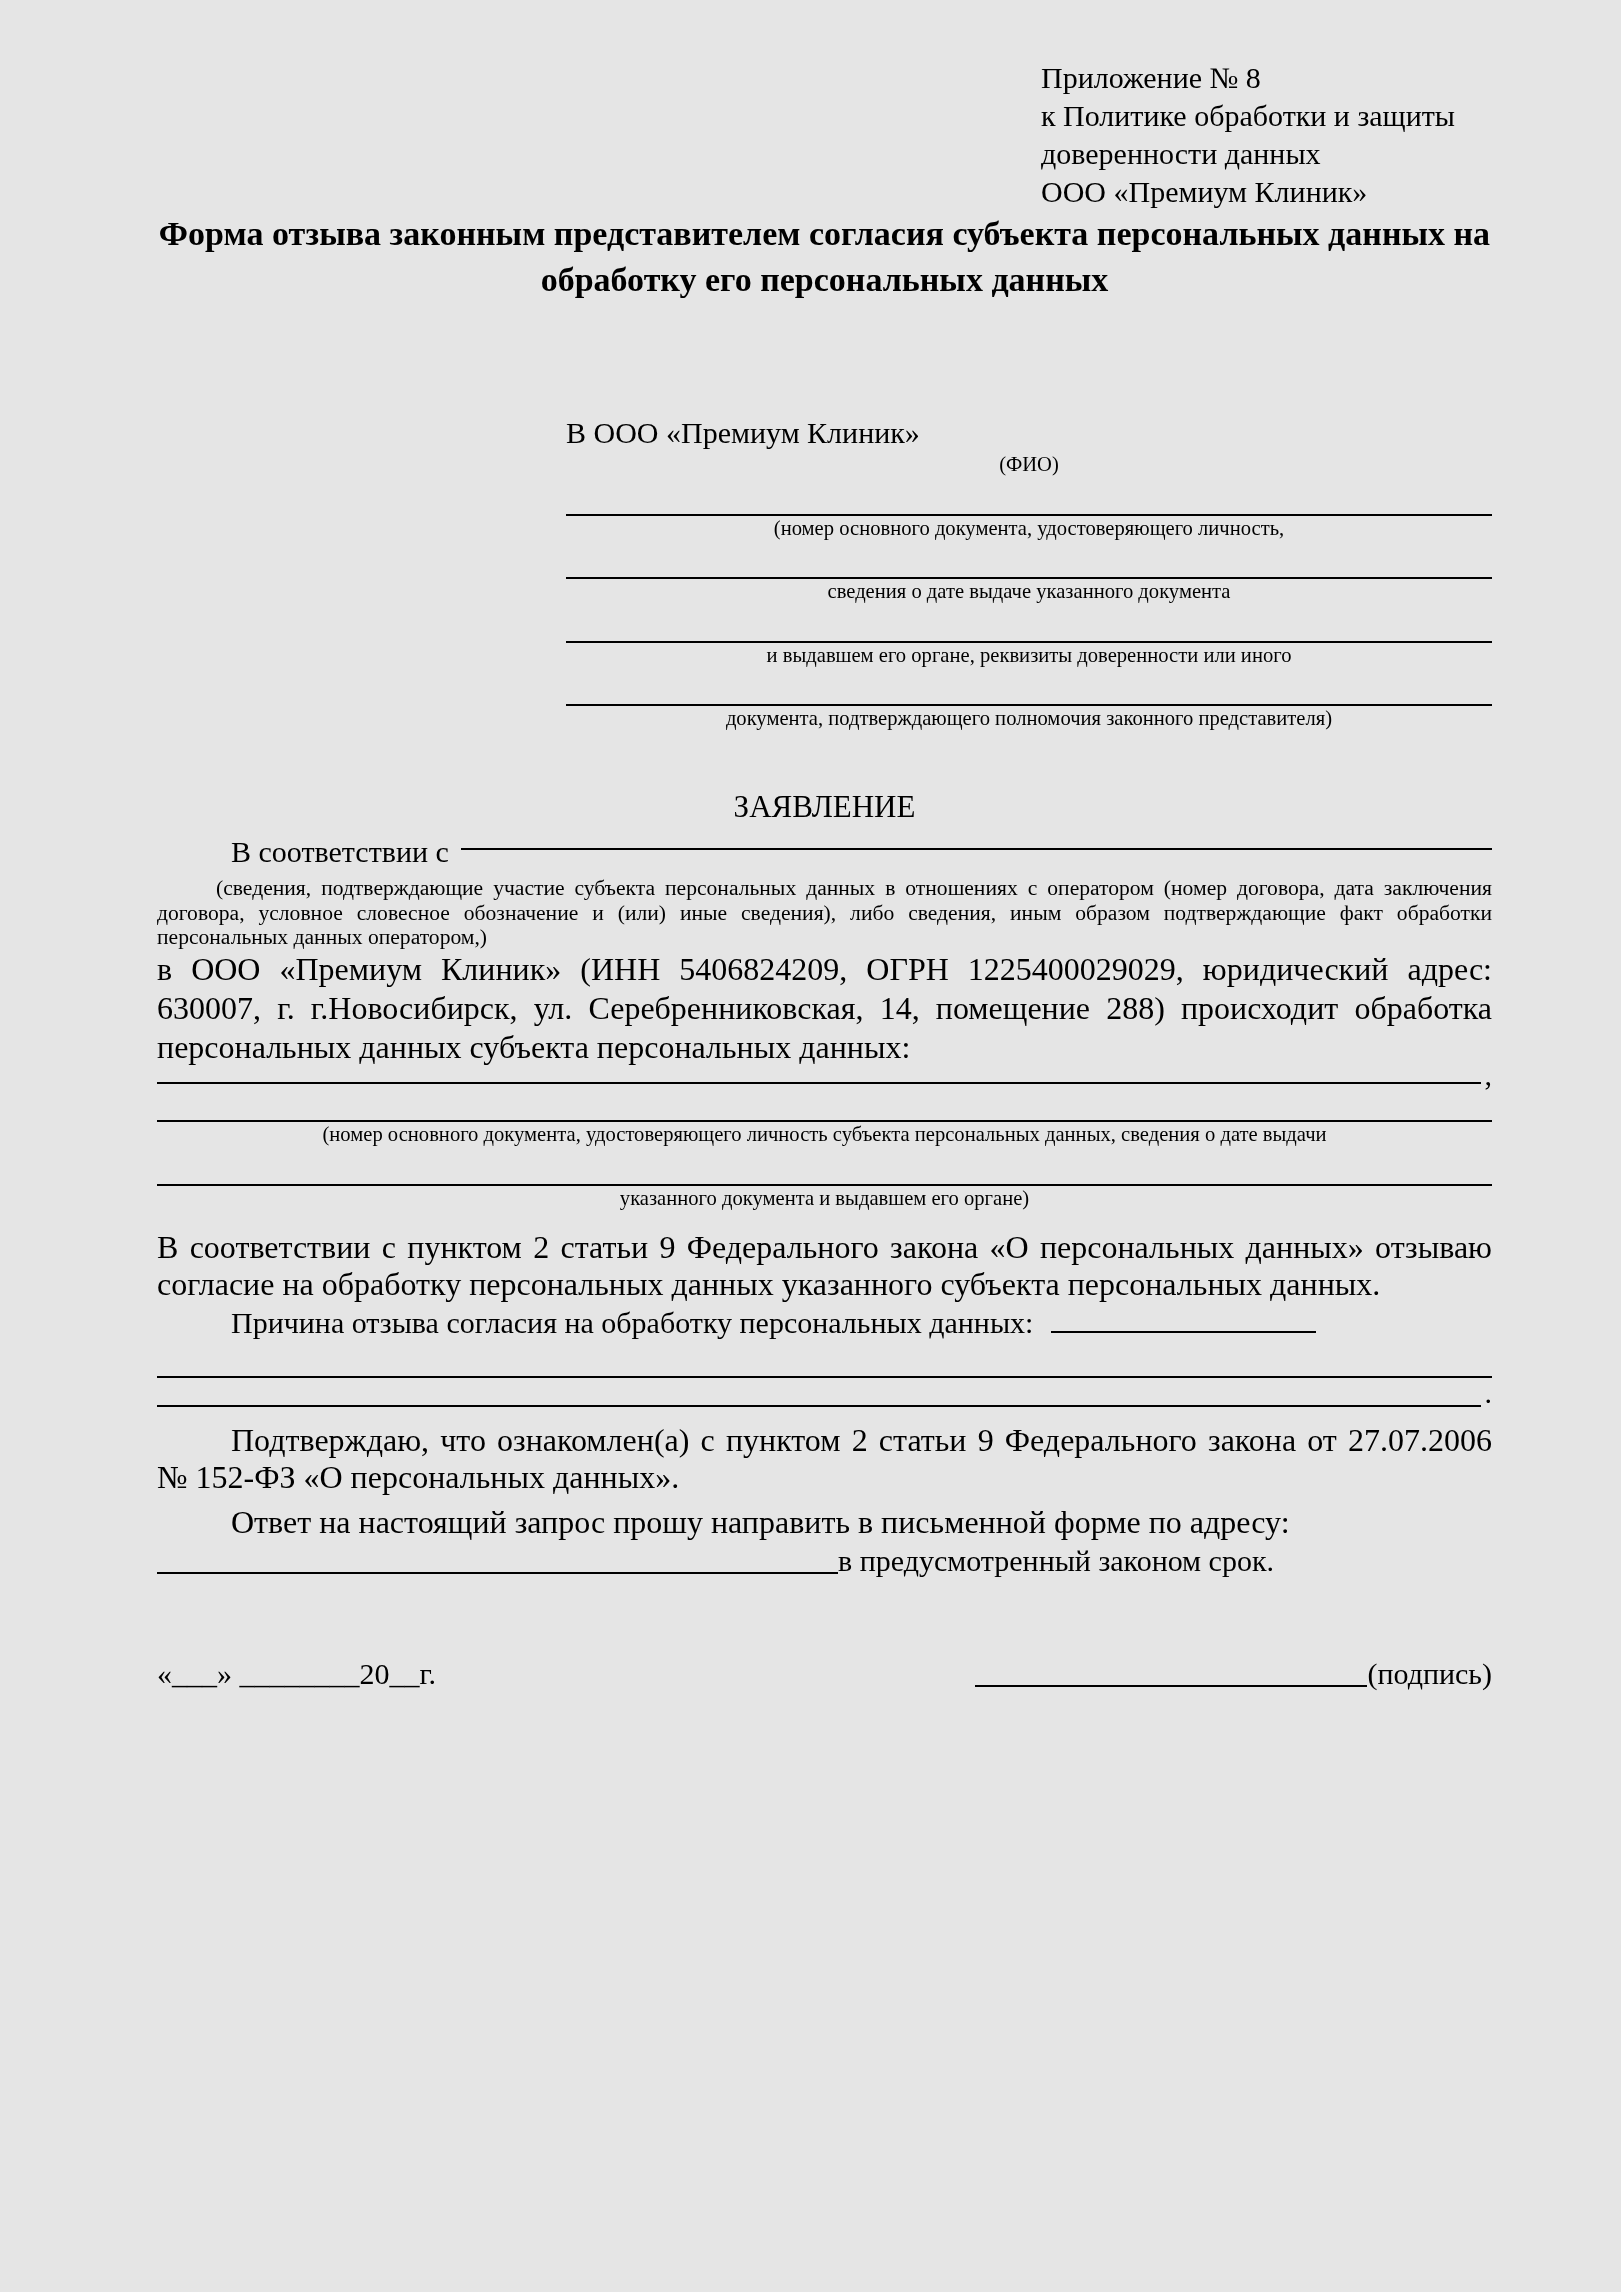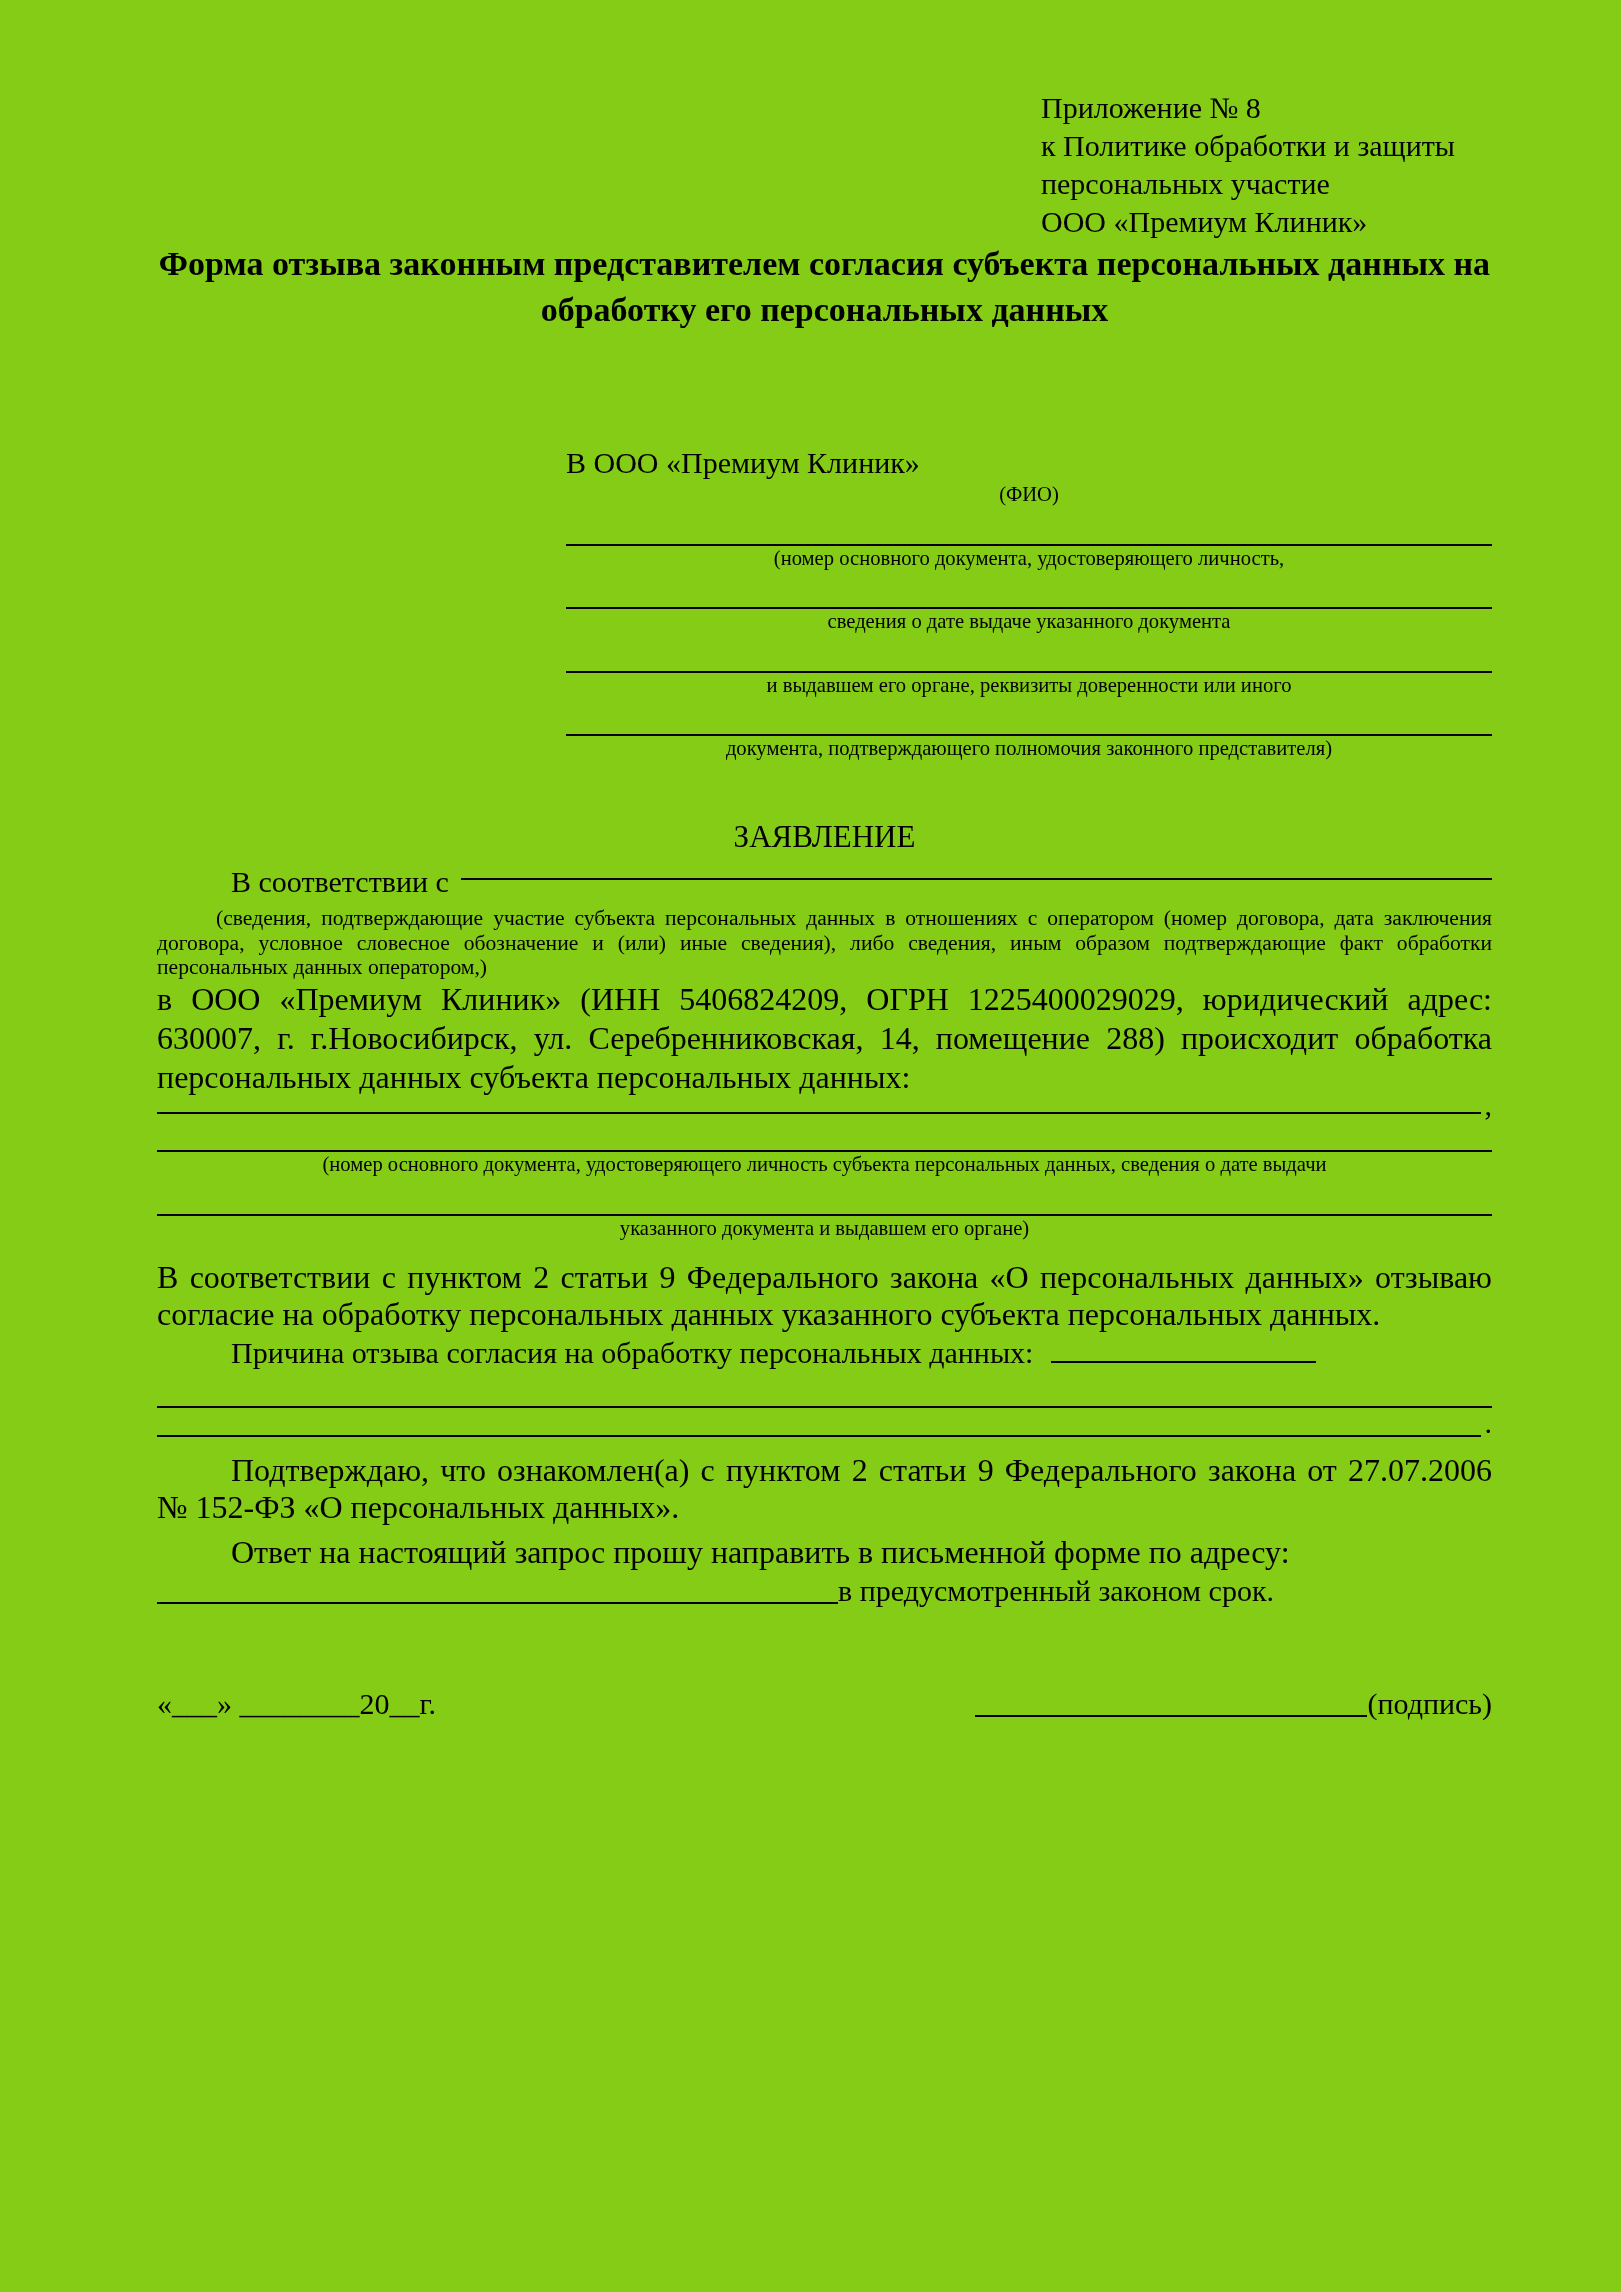--- a/index.html
+++ b/index.html
@@ -5,23 +5,23 @@
   html, body { margin: 0; padding: 0; }
   body {
     width: 1621px; height: 2293px;
     background: #ffffff;
     color: #000000;
     font-family: "Liberation Serif", "DejaVu Serif", serif;
   }
   .page {
     box-sizing: border-box;
     width: 1621px; height: 2293px;
-    padding: 89px 129px 0 157px;
+    padding: 59px 129px 0 157px;
     overflow: hidden;
-    background: #84cc16;
+    background: #e5e5e5;
   }
   
   .appendix {
     width: 451px;
     margin-left: auto;
     font-size: 30px;
     line-height: 38px;
   }
   
   .doc-title {
@@ -109,21 +109,21 @@
   .footer .sig-cap { line-height: 39px; }
 </style>
 </head>
 <body>
 
 <div class="page">
 
   <div class="appendix">
     <div>Приложение № 8</div>
     <div>к Политике обработки и защиты</div>
-    <div>персональных участие</div>
+    <div>доверенности данных</div>
     <div>ООО «Премиум Клиник»</div>
   </div>
 
   <div class="doc-title">Форма отзыва законным представителем согласия субъекта персональных данных на обработку его персональных данных</div>
 
   <div class="addressee">
     <div class="addr-to">В ООО «Премиум Клиник»</div>
     <div class="cap">(ФИО)</div>
 
     <div class="blank-row"></div>

